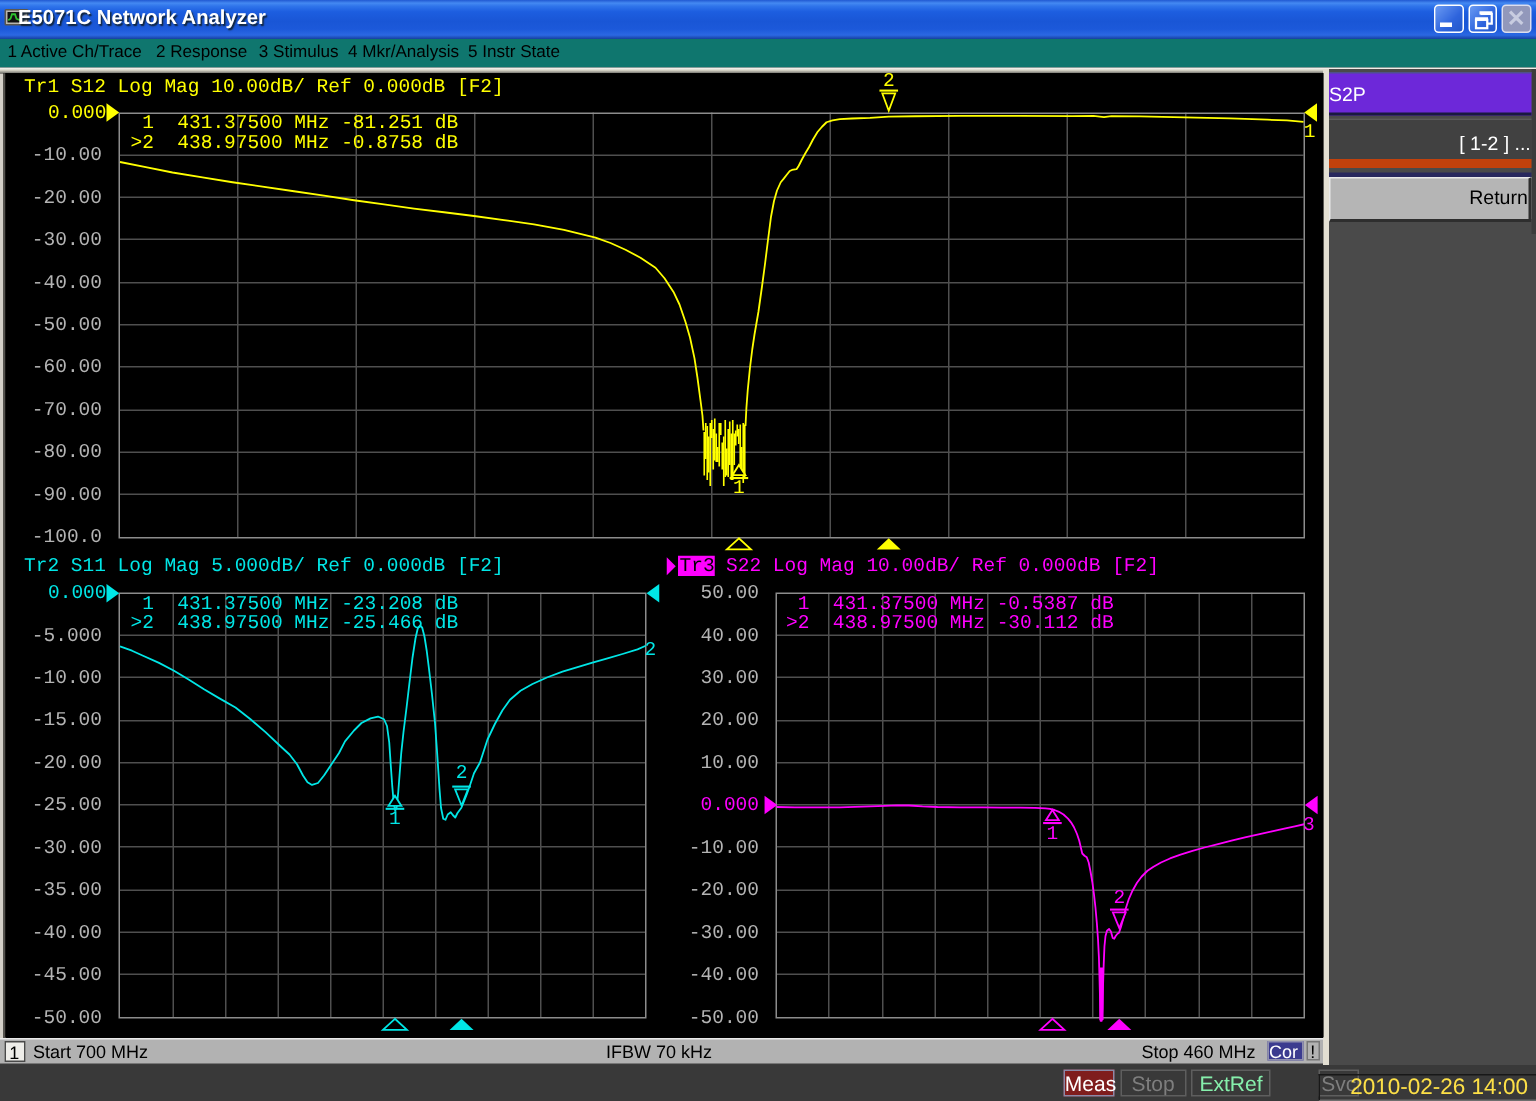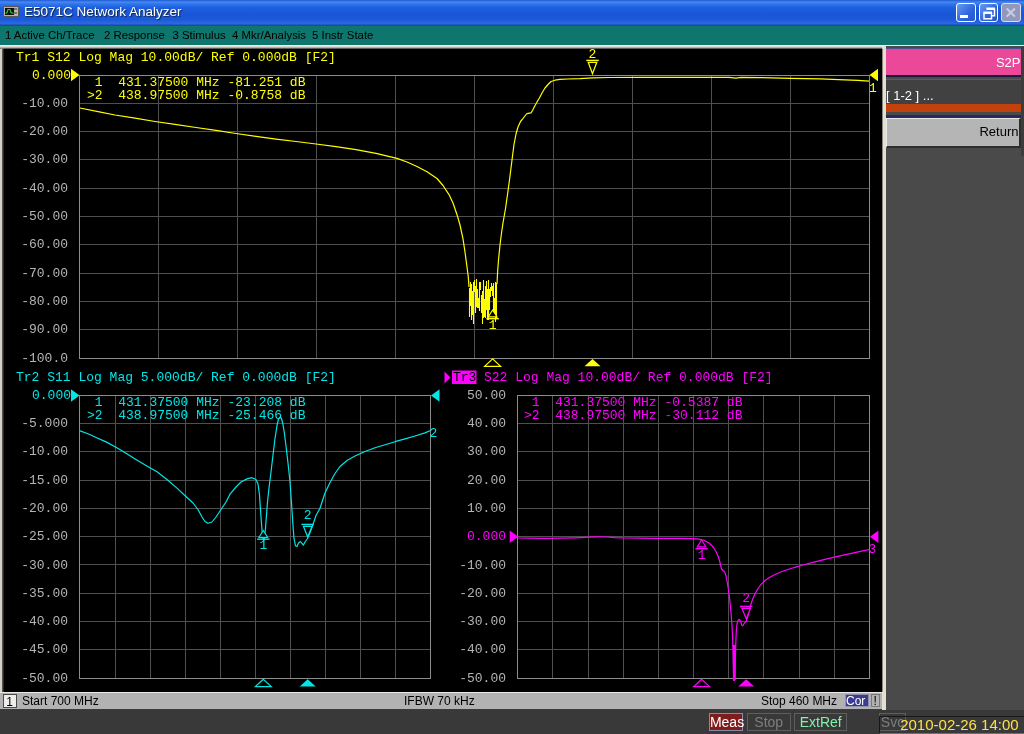--- a/index.html
+++ b/index.html
@@ -8,21 +8,21 @@
 <div class="abs" style="left:0;top:0;width:1024px;height:26px;background:linear-gradient(180deg,#2159d2 0%,#4489f2 8%,#2f74ea 16%,#1d5ee0 30%,#1956d6 55%,#1c59da 75%,#2b68e2 90%,#16409f 100%)">
  <div class="abs" style="left:2.5px;top:6px;width:16px;height:11px;background:#b9b5ad;border:1px solid #5a574f;border-radius:1px;overflow:hidden">
   <div class="abs" style="left:1px;top:1px;width:9px;height:7px;background:#111;overflow:hidden">
         <svg width="9" height="7" style="display:block">
           <polyline points="0.5,5.5 2,4.5 3,1.5 5,1.5 6,4.5 8.5,5.5" fill="none" stroke="#2ec22e" stroke-width="1.2"></polyline>
         </svg>
       </div>
   <div class="abs" style="right:1px;top:1px;width:3px;height:2px;background:#777"></div>
   <div class="abs" style="right:1px;top:4.5px;width:3px;height:2px;background:#777"></div>
  </div>
- <div class="abs" style="left:24px;top:4px;font-size:13.5px;font-weight:normal;color:#fff;text-shadow:1px 1px 1px #123">E5071C Network Analyzer</div>
+ <div class="abs" style="left:12px;top:4px;font-size:13.5px;font-weight:bold;color:#fff;text-shadow:1px 1px 1px #123">E5071C Network Analyzer</div>
  <div class="abs" style="left:956px;top:2.5px;width:19.5px;height:19.5px;border-radius:3px;border:1px solid #fff;background:linear-gradient(135deg,#6a9af2 0%,#2e64dd 60%,#2257c9 100%)">
    <div class="abs" style="left:3px;bottom:3px;width:8px;height:3px;background:#fff"></div>
  </div>
  <div class="abs" style="left:978.5px;top:2.5px;width:19.5px;height:19.5px;border-radius:3px;border:1px solid #fff;background:linear-gradient(135deg,#6a9af2 0%,#2e64dd 60%,#2257c9 100%)">
    <svg width="19" height="19" style="position:absolute;left:0;top:0">
         <g fill="none" stroke="#fff">
           <path d="M7 5.2 h7.5 v6.5 h-3" stroke-width="1.5"></path>
           <path d="M6.3 4.6 h8.6" stroke-width="2.2"></path>
           <rect x="4" y="9.2" width="7.5" height="5.6" stroke-width="1.5"></rect>
           <path d="M3.4 8.6 h8.6" stroke-width="2.2"></path>
@@ -40,22 +40,22 @@
  <span class="abs" style="left:312px;top:2.8px">5 Instr State</span>
 </div>
 <div class="abs" style="left:0;top:44.6px;width:1024px;height:4.1px;background:linear-gradient(180deg,#fdfdfa 0%,#d8d5c8 45%,#6a6a66 100%)"></div>
 
 <div class="abs" style="left:0;top:48.7px;width:2px;height:643px;background:#d4d0c8"></div>
 <div class="abs" style="left:2px;top:48.7px;width:1.8px;height:643px;background:#55534e"></div>
 
 <div class="abs" style="left:882.4px;top:46.2px;width:3.2px;height:663.4px;background:#e3dfd2"></div>
 <div class="abs" style="left:885.6px;top:46.2px;width:138.4px;height:663.4px;background:#4a4a4a"></div>
 <div class="abs" style="left:1020.5px;top:46.2px;width:3.5px;height:110px;background:#3c3c3c"></div>
-<div class="abs" style="left:886px;top:47.6px;width:134.5px;height:29.4px;background:#ec4899;border-top:1px solid #50508c;border-bottom:2px solid #191940;color:#fff;font-size:13px;text-align:right;line-height:27px">S2P</div>
-<div class="abs" style="left:886px;top:78.8px;width:134.5px;height:33.1px;background:#414141;border-top:1px solid #5c5c5c;border-bottom:8px solid #c2410c;color:#fff;font-size:13px;text-align:left;line-height:31px">[ 1-2 ] ...</div>
+<div class="abs" style="left:886px;top:47.6px;width:134.5px;height:29.4px;background:#6d28d9;border-top:1px solid #50508c;border-bottom:2px solid #191940;color:#fff;font-size:13px;text-align:left;line-height:27px">S2P</div>
+<div class="abs" style="left:886px;top:78.8px;width:134.5px;height:33.1px;background:#414141;border-top:1px solid #5c5c5c;border-bottom:6px solid #c2410c;color:#fff;font-size:13px;text-align:right;line-height:31px">[ 1-2 ] ...</div>
 <div class="abs" style="left:886px;top:115.2px;width:134.5px;height:2.6px;background:#28285e"></div>
 <div class="abs" style="left:886px;top:118.4px;width:134.5px;height:29.9px;background:#b5b5b5;border-top:1.5px solid #e9e9e9;border-left:1.5px solid #e9e9e9;border-bottom:2px solid #2e2e2e;border-right:2px solid #2e2e2e;color:#000;font-size:13px;text-align:right;line-height:26px">Return</div>
 
 <div class="abs" style="left:0;top:691.6px;width:882.4px;height:18px;background:#b2b2b2;border-top:1px solid #e9e9e9;border-bottom:1px solid #3c3c3c;font-size:12px;color:#000">
  <div class="abs" style="left:2.5px;top:1px;width:14px;height:14.5px;background:#eeede9;border:1px solid #4a4a4a;text-align:center;line-height:14px">1</div>
  <span class="abs" style="left:22px;top:1.5px">Start 700 MHz</span>
  <span class="abs" style="left:404px;top:1.5px">IFBW 70 kHz</span>
  <span class="abs" style="left:761px;top:1.5px">Stop 460 MHz</span>
  <div class="abs" style="left:845px;top:1px;width:23.5px;height:13.5px;background:#3b3b8f;border:1px solid #8f8fae;color:#fff;text-align:left;line-height:13px">Cor</div>
  <div class="abs" style="left:870.5px;top:1px;width:9.5px;height:13.5px;background:#b2b2b2;border:1px solid #777;text-align:center;line-height:13px">!</div>

